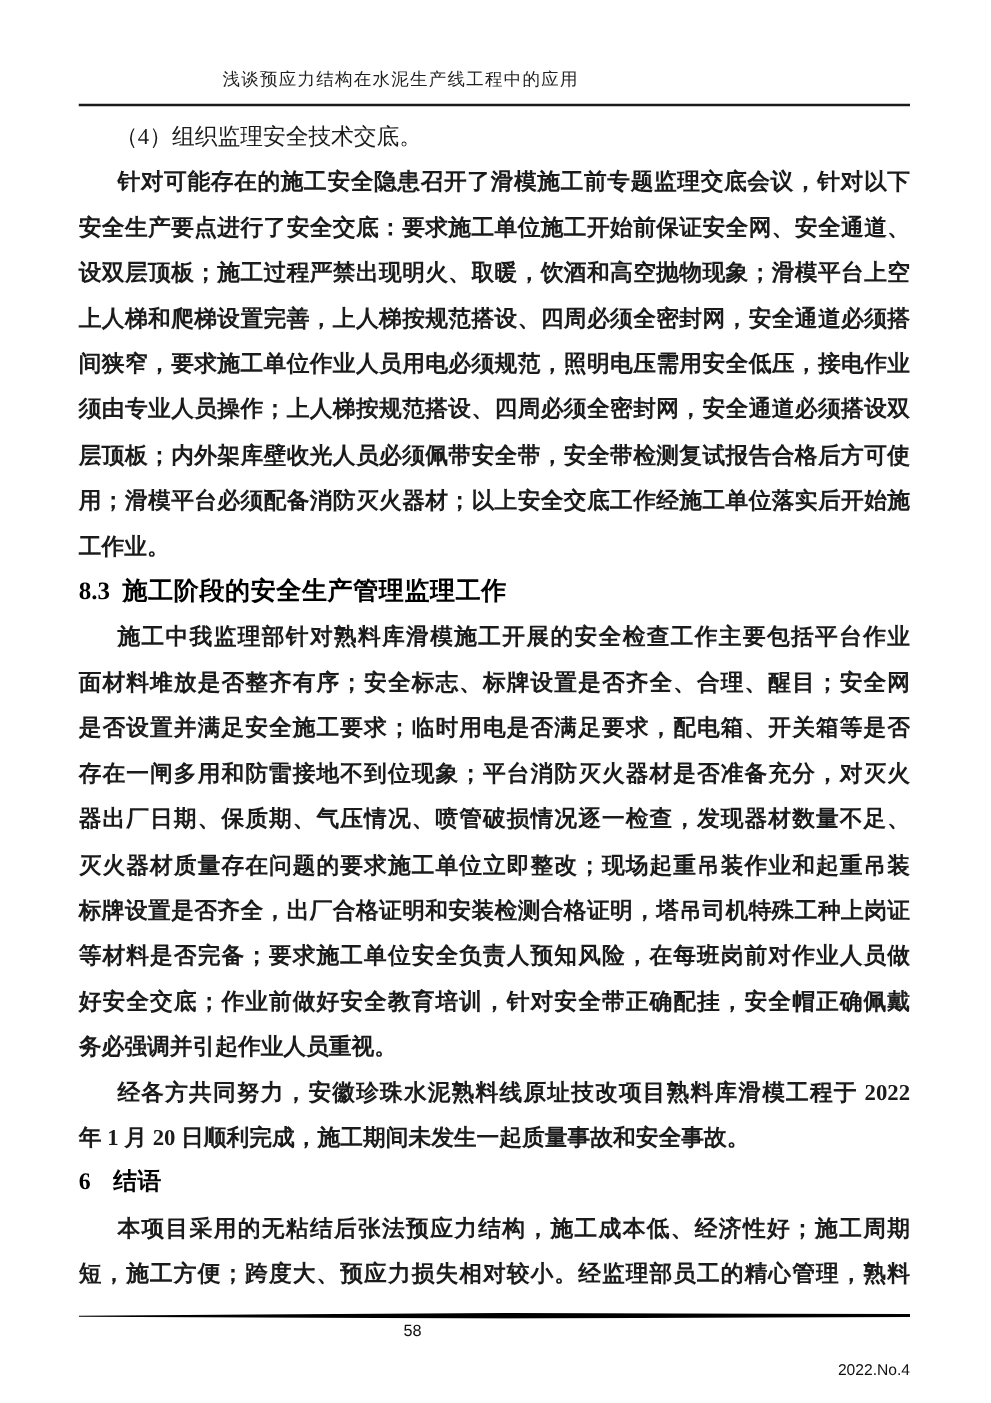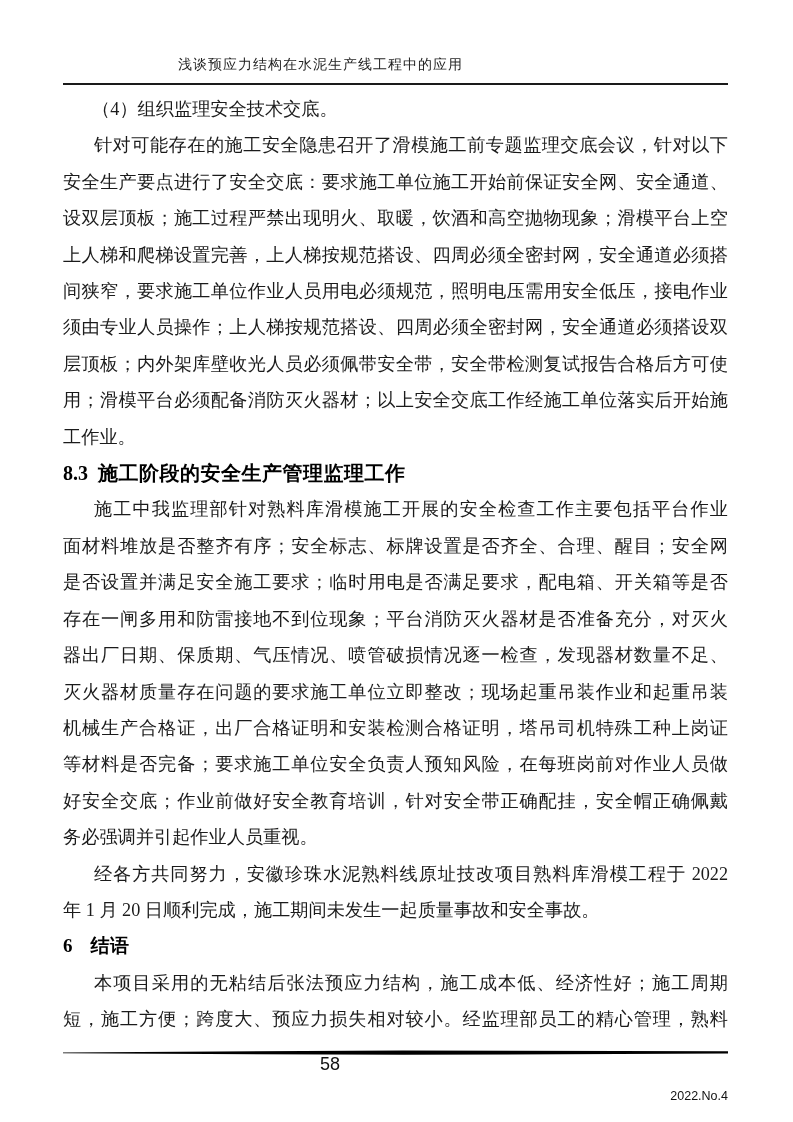--- a/index.html
+++ b/index.html
@@ -27,20 +27,21 @@
   .flow{
     position:absolute;top:91px;left:63px;width:665px;
     font-size:18.2px;line-height:36.4px;
     color:#1b1b1b;
   }
   .para{margin:0;padding:0;}
   .para .ln{
     text-align:justify;
     text-align-last:justify;
     text-justify:inter-ideograph;
+    font-weight:bold;
   }
   .para .ln:first-child{text-indent:1.7em;}
   .para.no-jl .ln:last-child{text-align-last:left;}
   .ln-item4{
     text-indent:1.6em;text-align:left;
   }
   
   .sec-heading{
     margin:0;padding:0;
     line-height:36.4px;
@@ -60,21 +61,21 @@
   .h6 .hnum{margin-right:0.95em;}
   
   .footer-rule{
     position:absolute;top:1050px;left:63px;width:665px;height:5px;
   }
   .footer-rule svg{display:block;}
   .page-number{
     position:absolute;top:1057px;left:300px;width:60px;
     text-align:center;
     font-family:"Liberation Sans","DejaVu Sans",sans-serif;
-    font-size:18px;line-height:15px;color:#111;
+    font-size:13px;line-height:15px;color:#111;
   }
   .issue-label{
     position:absolute;top:1089px;right:65px;
     text-align:right;
     font-family:"Liberation Sans","DejaVu Sans",sans-serif;
     font-size:12.5px;line-height:15px;color:#111;
   }
 </style>
 </head>
 <body>
@@ -105,21 +106,21 @@
       <span class="hnum">8.3</span><span class="htxt">施工阶段的安全生产管理监理工作</span>
     </h2>
 
     <div class="para no-jl">
         <div class="ln">施工中我监理部针对熟料库滑模施工开展的安全检查工作主要包括平台作业</div>
         <div class="ln">面材料堆放是否整齐有序；安全标志、标牌设置是否齐全、合理、醒目；安全网</div>
         <div class="ln">是否设置并满足安全施工要求；临时用电是否满足要求，配电箱、开关箱等是否</div>
         <div class="ln">存在一闸多用和防雷接地不到位现象；平台消防灭火器材是否准备充分，对灭火</div>
         <div class="ln">器出厂日期、保质期、气压情况、喷管破损情况逐一检查，发现器材数量不足、</div>
         <div class="ln">灭火器材质量存在问题的要求施工单位立即整改；现场起重吊装作业和起重吊装</div>
-        <div class="ln">机械生产合格证，出厂合格证明和安装检测合格证明，塔吊司机特殊工种上岗证</div>
+        <div class="ln">标牌设置是否齐全，出厂合格证明和安装检测合格证明，塔吊司机特殊工种上岗证</div>
         <div class="ln">等材料是否完备；要求施工单位安全负责人预知风险，在每班岗前对作业人员做</div>
         <div class="ln">好安全交底；作业前做好安全教育培训，针对安全带正确配挂，安全帽正确佩戴</div>
         <div class="ln">务必强调并引起作业人员重视。</div>
       </div>
 
     <div class="para no-jl">
         <div class="ln">经各方共同努力，安徽珍珠水泥熟料线原址技改项目熟料库滑模工程于 2022</div>
         <div class="ln">年 1 月 20 日顺利完成，施工期间未发生一起质量事故和安全事故。</div>
       </div>
 

